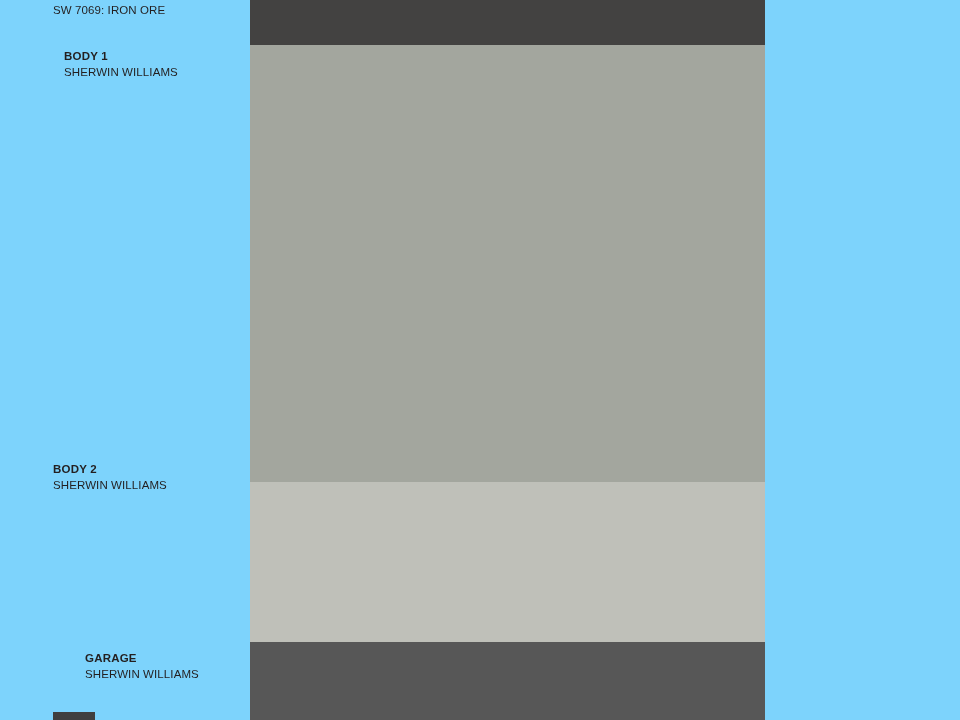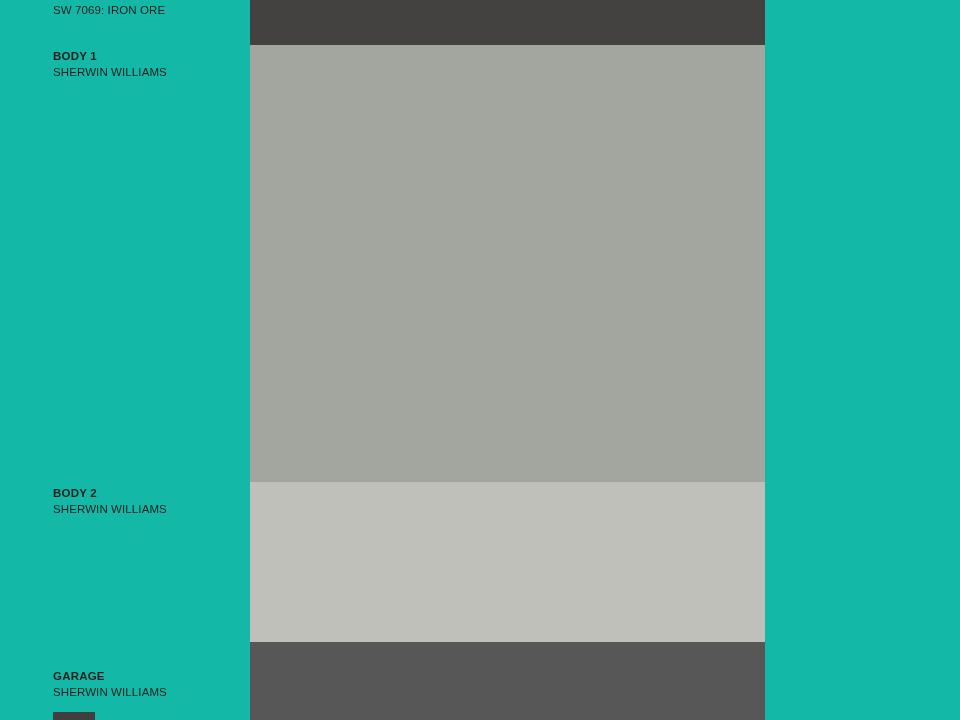--- a/index.html
+++ b/index.html
@@ -11,21 +11,21 @@
     width: 960px;
     height: 720px;
     font-family: "Liberation Sans", sans-serif;
     position: relative;
     overflow: hidden;
   }
   #board {
     position: relative;
     width: 960px;
     height: 720px;
-    background: #14b8a6;
+    background: #7dd3fc;
   }
   .swatch {
     position: absolute;
     left: 250px;
     width: 515px;
   }
   .label-block {
     position: absolute;
     left: 53px;
     width: 190px;
@@ -62,30 +62,30 @@
   <div class="swatch" style="top:45px; height:437px; background:#a3a69e;"></div>
 
   <div class="swatch" style="top:482px; height:160px; background:#bfc0b9;"></div>
 
   <div class="swatch" style="top:642px; height:78px; background:#575757;"></div>
 
   <div class="label-block" style="top:2px;">
     <div class="label-line">SW 7069: IRON ORE</div>
   </div>
 
-  <div class="label-block" style="top:48px;">
+  <div class="label-block" style="top:48px;margin-left:11px;">
     <div class="label-title">BODY 1</div>
     <div class="label-line">SHERWIN WILLIAMS</div>
   </div>
 
-  <div class="label-block" style="top:485px;">
+  <div class="label-block" style="top:461px;">
     <div class="label-title">BODY 2</div>
     <div class="label-line">SHERWIN WILLIAMS</div>
   </div>
 
-  <div class="label-block" style="top:668px;">
+  <div class="label-block" style="top:650px;margin-left:32px;">
     <div class="label-title">GARAGE</div>
     <div class="label-line">SHERWIN WILLIAMS</div>
   </div>
 
   <div class="partial-swatch-bottom"></div>
 
 </div>
 
 </body></html>

